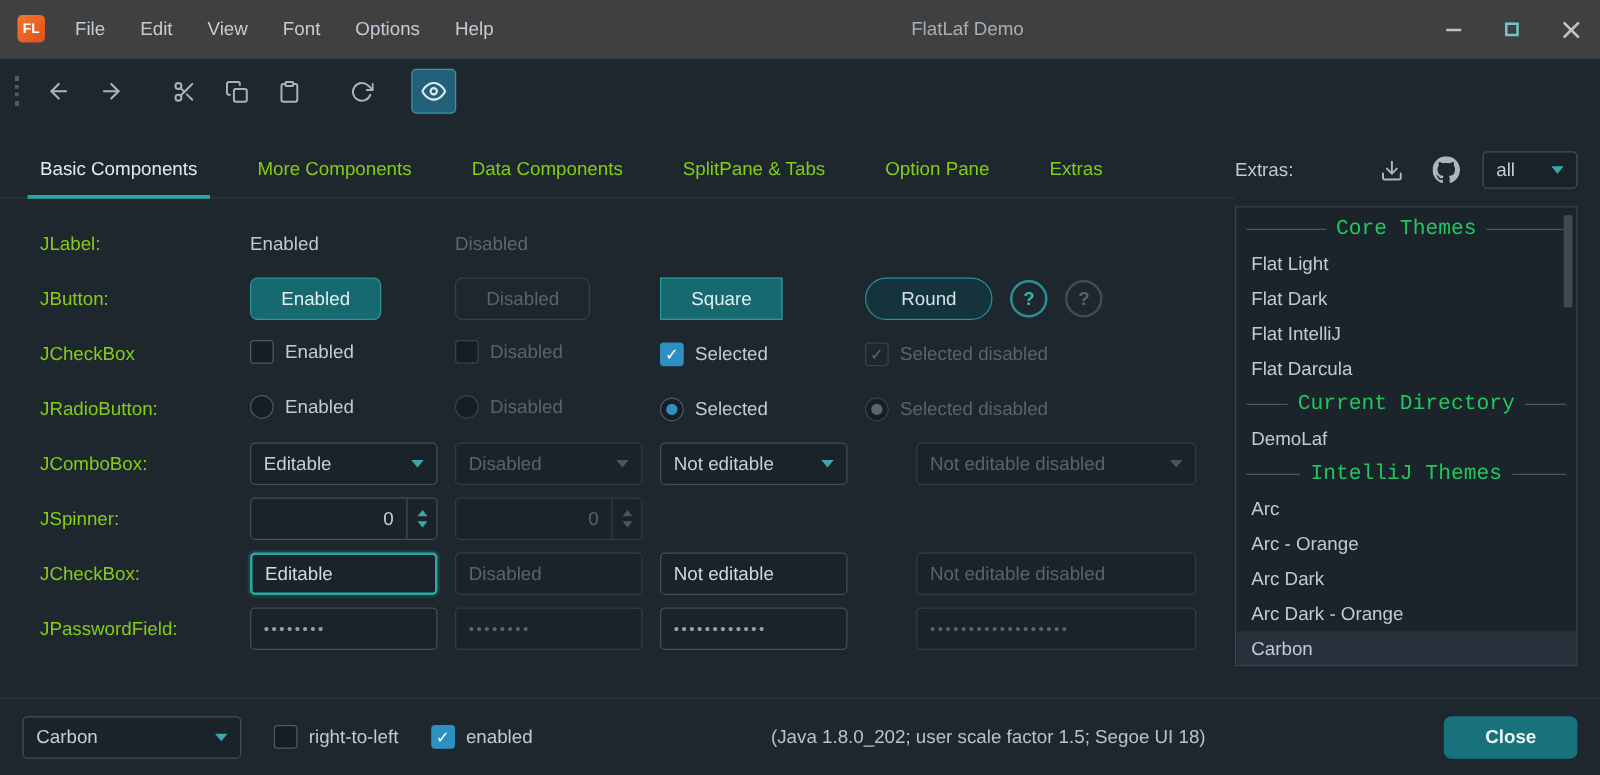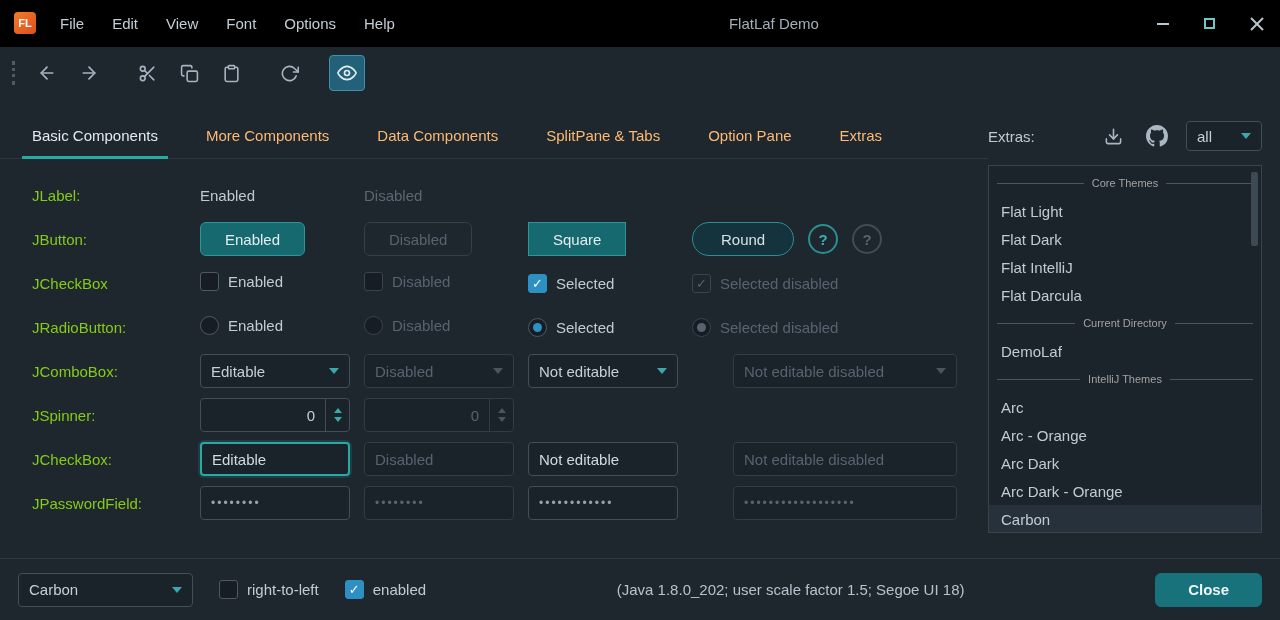--- a/index.html
+++ b/index.html
@@ -4,21 +4,21 @@
 <style>
   * { box-sizing: border-box; margin: 0; padding: 0; }
   html,body { width:1280px; height:620px; overflow:hidden; }
   body {
     font-family: "Liberation Sans", "DejaVu Sans", sans-serif;
     background:#1e262e; color:#bdc9d3; font-size:15px;
   }
   .window { width:1280px; height:620px; display:flex; flex-direction:column; background:#1e262e; }
 
   
-  .titlebar { height:47px; background:#000000; display:flex; align-items:stretch; flex:0 0 auto; }
+  .titlebar { height:47px; background:#404040; display:flex; align-items:stretch; flex:0 0 auto; }
   .logo { width:22px; height:22px; margin:12px 10px 0 14px; background:linear-gradient(135deg,#f07b2a,#e04e1e);
           border-radius:4px; color:#fff; font-weight:bold; font-size:11px; display:flex; align-items:center; justify-content:center; }
   .menus { display:flex; align-items:stretch; }
   .menu { display:flex; align-items:center; padding:0 14px; color:#c3cdd6; cursor:default; }
   .title-area { flex:1; display:flex; align-items:center; justify-content:center; }
   .wtitle { color:#a3afba; }
   .winbtns { display:flex; align-items:stretch; }
   .winbtn { width:47px; display:flex; align-items:center; justify-content:center; color:#b8c4ce; }
   .min-glyph { width:12px; height:0; border-bottom:2px solid #b8c4ce; display:inline-block; }
   .max-glyph { width:11px; height:11px; border:2px solid #6fc7c7; display:inline-block; }
@@ -33,21 +33,21 @@
   .tool-btn.gap { margin-left:16px; }
   .tool-btn.active { background:#23607a; border-color:#3e92ac; color:#e2ecf1; }
 
   
   .mainrow { flex:1; display:flex; padding-top:14px; min-height:0; }
   .left { flex:1; display:flex; flex-direction:column; min-width:0; }
 
   
   .tabbar { height:46px; display:flex; align-items:stretch; gap:28px; padding-left:22px;
             border-bottom:1px solid #2d3740; flex:0 0 auto; }
-  .tab { display:flex; align-items:center; padding:0 10px; color:#fdba74; position:relative; cursor:default; }
+  .tab { display:flex; align-items:center; padding:0 10px; color:#84cc16; position:relative; cursor:default; }
   .tab.selected { color:#e2eaf0; }
   .tab.selected::after { content:""; position:absolute; left:0; right:0; bottom:-1px; height:3px; background:#2aa8a4; }
 
   
   .grid { display:grid; grid-template-columns:168px 164px 164px 164px 1fr;
           grid-auto-rows:44px; align-items:center; padding:14px 0 0 32px; }
   .row-label { color:#84cc16; }
   .txt-dim { color:#5b6873; }
   .w150 { width:150px; }
   .w224 { width:224px;margin-left:41px; }
@@ -115,21 +115,21 @@
   .icon-btn { width:30px; height:30px; display:flex; align-items:center; justify-content:center; color:#aab7c3; }
   .icon-btn svg { stroke:currentColor; fill:none; stroke-width:2; stroke-linecap:round; stroke-linejoin:round; }
   .icon-btn.fill svg { fill:currentColor; stroke:none; }
   .spacer { flex:1; }
   .combo.small { height:30px; width:76px; }
 
   .theme-list { margin-top:6px; height:368px; border:1px solid #39434c; background:#1b232b;
                 position:relative; padding:3px 0; overflow:hidden; }
   .theme-item { height:28px; display:flex; align-items:center; padding:0 12px; color:#c0ccd5; }
   .theme-item.selected { background:#27313c; }
-  .theme-sep { height:28px; display:flex; align-items:center; gap:8px; padding:0 8px; color:#a3a3a3; font-size:11px; }
+  .theme-sep { height:28px; display:flex; align-items:center; gap:8px; padding:0 8px; color:#22c55e; font-size:17px;font-family:Liberation Mono, monospace; }
   .theme-sep::before, .theme-sep::after { content:""; flex:1; border-top:1px solid #4a555f; }
   .vscroll { position:absolute; right:3px; top:6px; width:7px; height:74px; background:#3d4953; border-radius:2px; }
 
   
   .statusbar { height:62px; border-top:1px solid #303a43; display:flex; align-items:center;
                padding:0 18px; gap:26px; flex:0 0 auto; }
   .combo.status { width:175px; }
   .status-info { flex:1; text-align:center; color:#b6c2cc; }
   .btn.close { background:#17727b; border:1px solid #17727b; color:#eef5f7; font-weight:bold; padding:0 32px; }
 </style>

